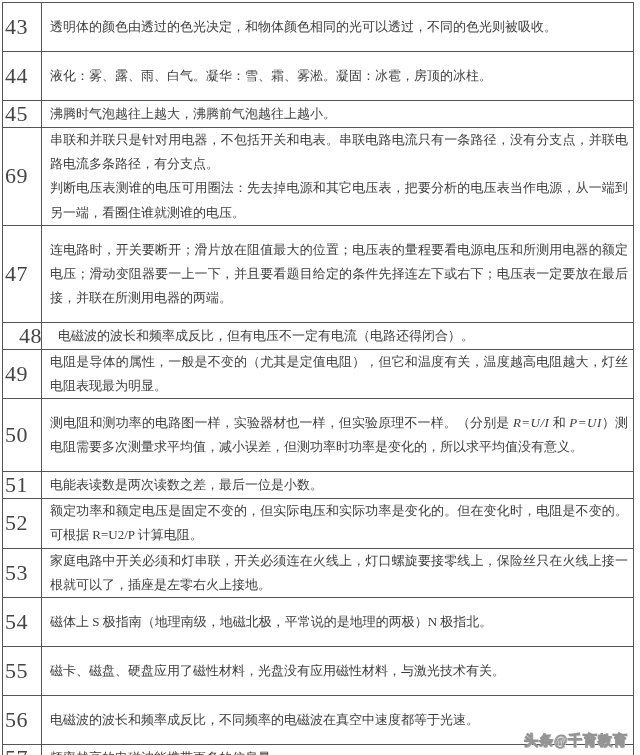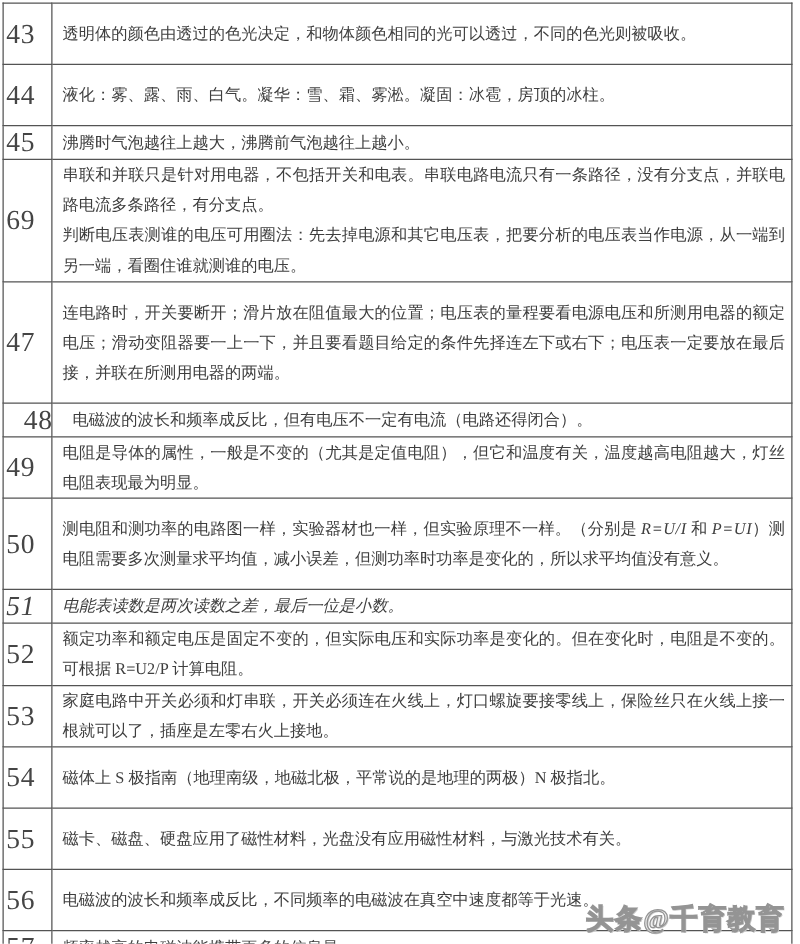--- a/index.html
+++ b/index.html
@@ -56,32 +56,32 @@
   }
   
   tr:nth-child(1)  td { height: 48px; }
   tr:nth-child(2)  td { height: 48px; }
   tr:nth-child(3)  td { height: 24px; margin-left: 15px; }
   tr:nth-child(4)  td { height: 96px; }
   tr:nth-child(5)  td { height: 96px; }
   tr:nth-child(6)  td { height: 24px; padding-left: 16px; }
   tr:nth-child(7)  td { height: 48px; }
   tr:nth-child(8)  td { height: 72px; }
-  tr:nth-child(9)  td { height: 24px; font-style: italic; }
+  tr:nth-child(9)  td { height: 24px; }
   tr:nth-child(10) td { height: 48px; }
   tr:nth-child(11) td { height: 48px; }
   tr:nth-child(12) td { height: 48px; }
   tr:nth-child(13) td { height: 48px; }
   tr:nth-child(14) td { height: 48px; }
   tr:nth-child(15) td { height: 24px; }
   .watermark {
     position: absolute;
     right: 12px;
     bottom: 5px;
-    font-size: 22px;
+    font-size: 14px;
     font-weight: bold;
     letter-spacing: 1px;
     color: #efefef;
     -webkit-text-stroke: 1px #949494;
     text-shadow: 1px 1px 0 #c8c8c8;
     white-space: nowrap;
     pointer-events: none;
   }
 </style>
 </head>

